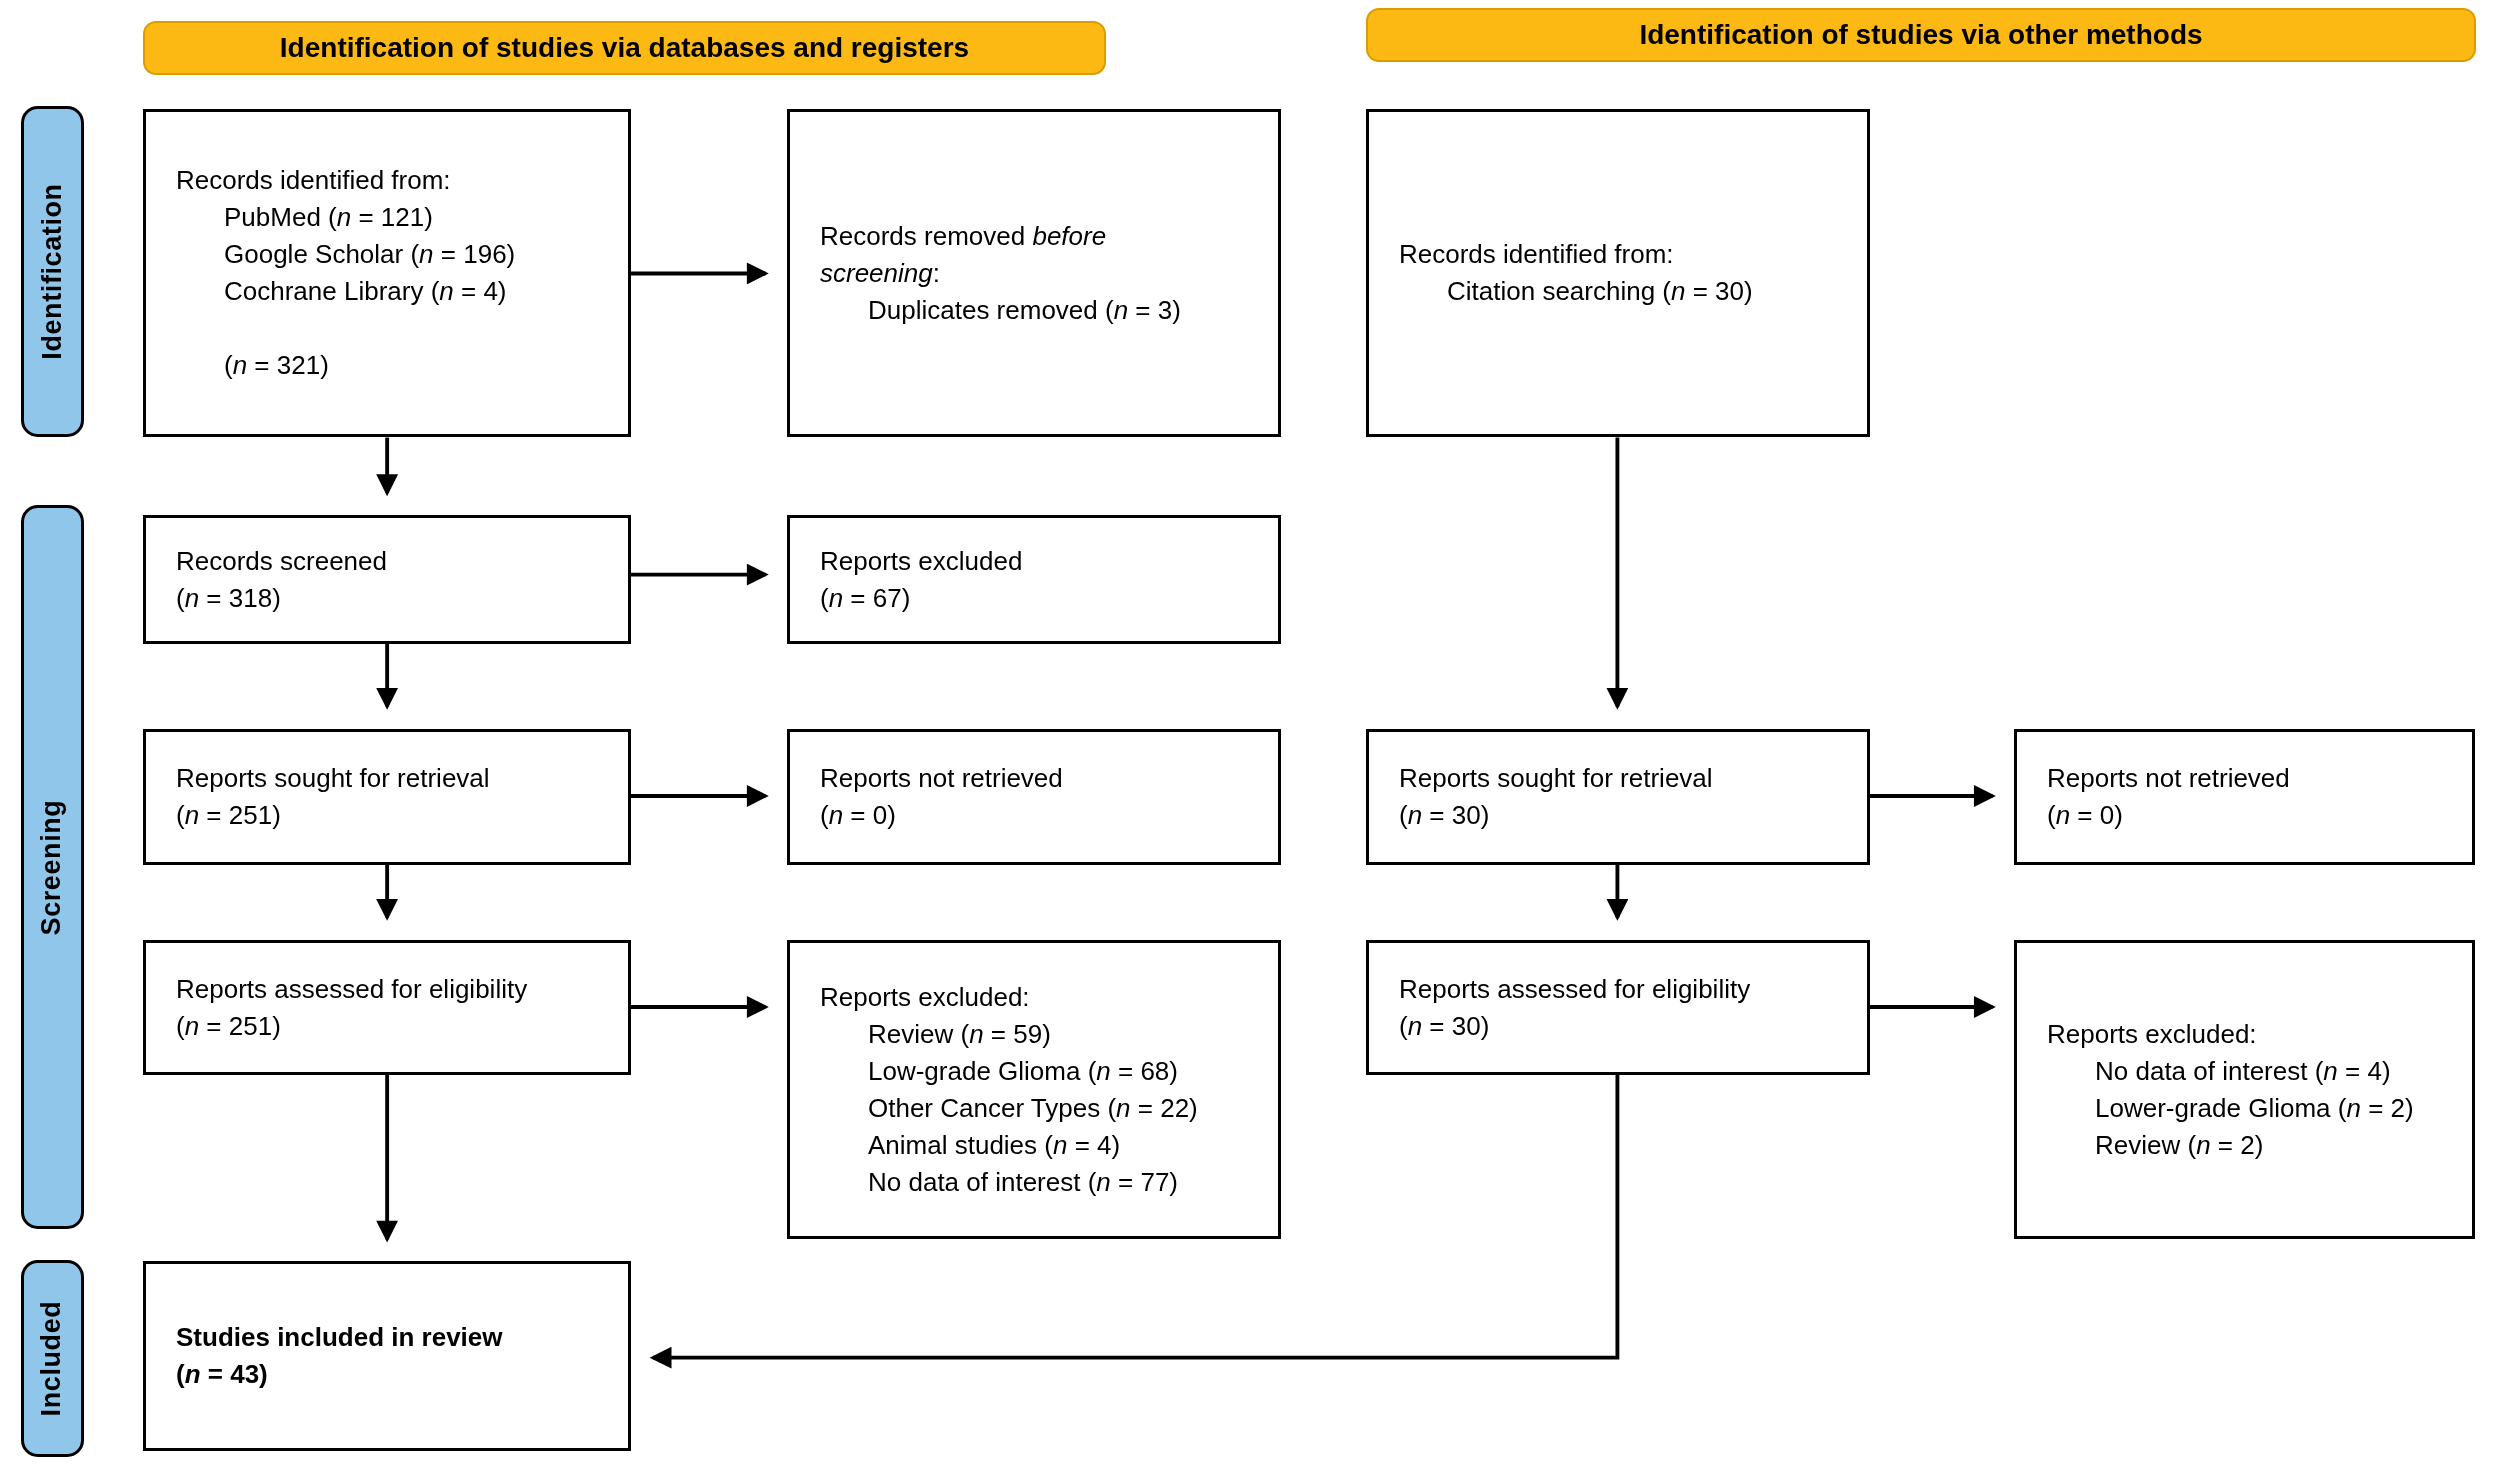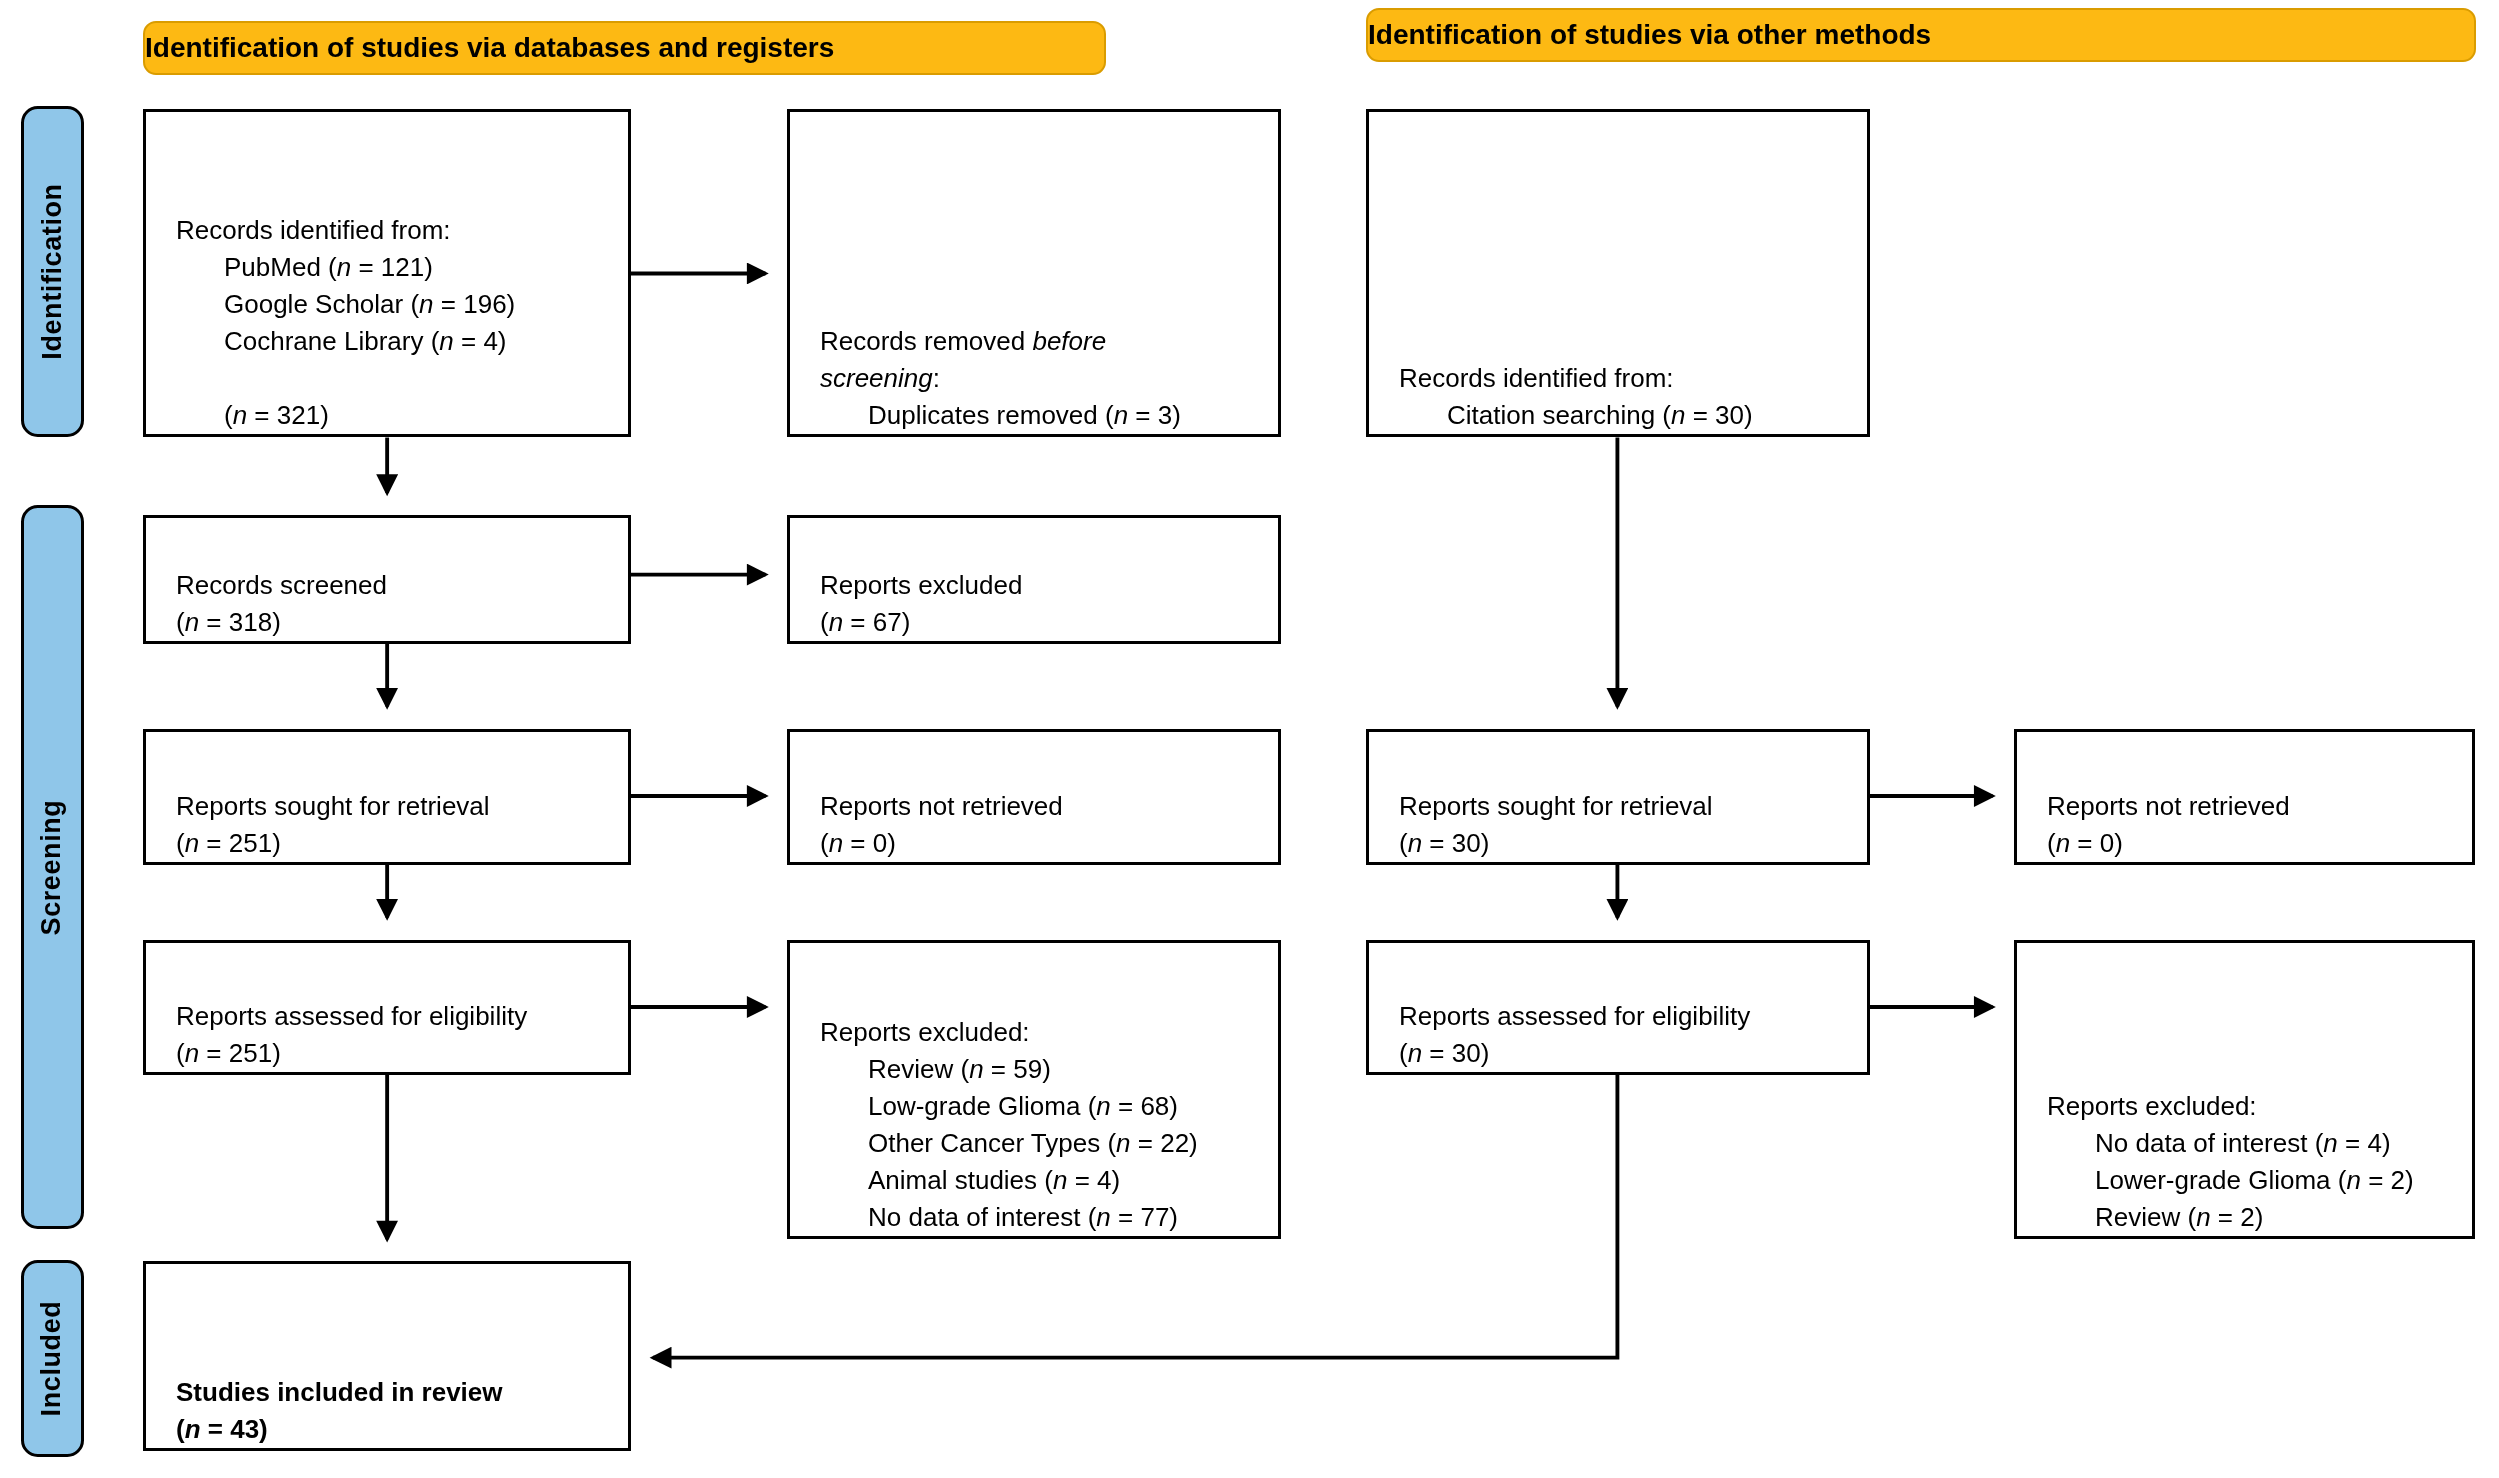--- a/index.html
+++ b/index.html
@@ -16,21 +16,21 @@
     background:#ffffff;
     font-family:"Liberation Sans","DejaVu Sans",sans-serif;
     color:#000;
     overflow:hidden;
   }
   .header{
     position:absolute;
     background:var(--header-fill);
     border:2.6px solid var(--header-border);
     border-radius:13px;
-    display:flex;align-items:center;justify-content:flex-start;
+    display:flex;align-items:center;justify-content:center;
     font-size:28px;font-weight:bold;
     text-align:center;
     box-sizing:border-box;
   }
   .stage-label{
     position:absolute;
     background:var(--sidebar-fill);
     border:3.9px solid #000;
     border-radius:16.7px;
     display:flex;align-items:center;justify-content:center;
@@ -40,21 +40,21 @@
     transform:rotate(-90deg);
     white-space:nowrap;
     font-size:27px;font-weight:bold;
     letter-spacing:0.6px;
   }
   .box{
     position:absolute;
     background:var(--box-bg);
     border:3.9px solid #000;
     box-sizing:border-box;
-    display:flex;align-items:flex-end;
+    display:flex;align-items:center;
   }
   .box-content{
     width:100%;
     padding:0 30px;
     font-size:26px;
     line-height:37px;
   }
   .box-content .line{min-height:37px;}
   .box-content .line.ind{padding-left:48px;}
   svg.arrows{position:absolute;left:0;top:0;pointer-events:none;}

